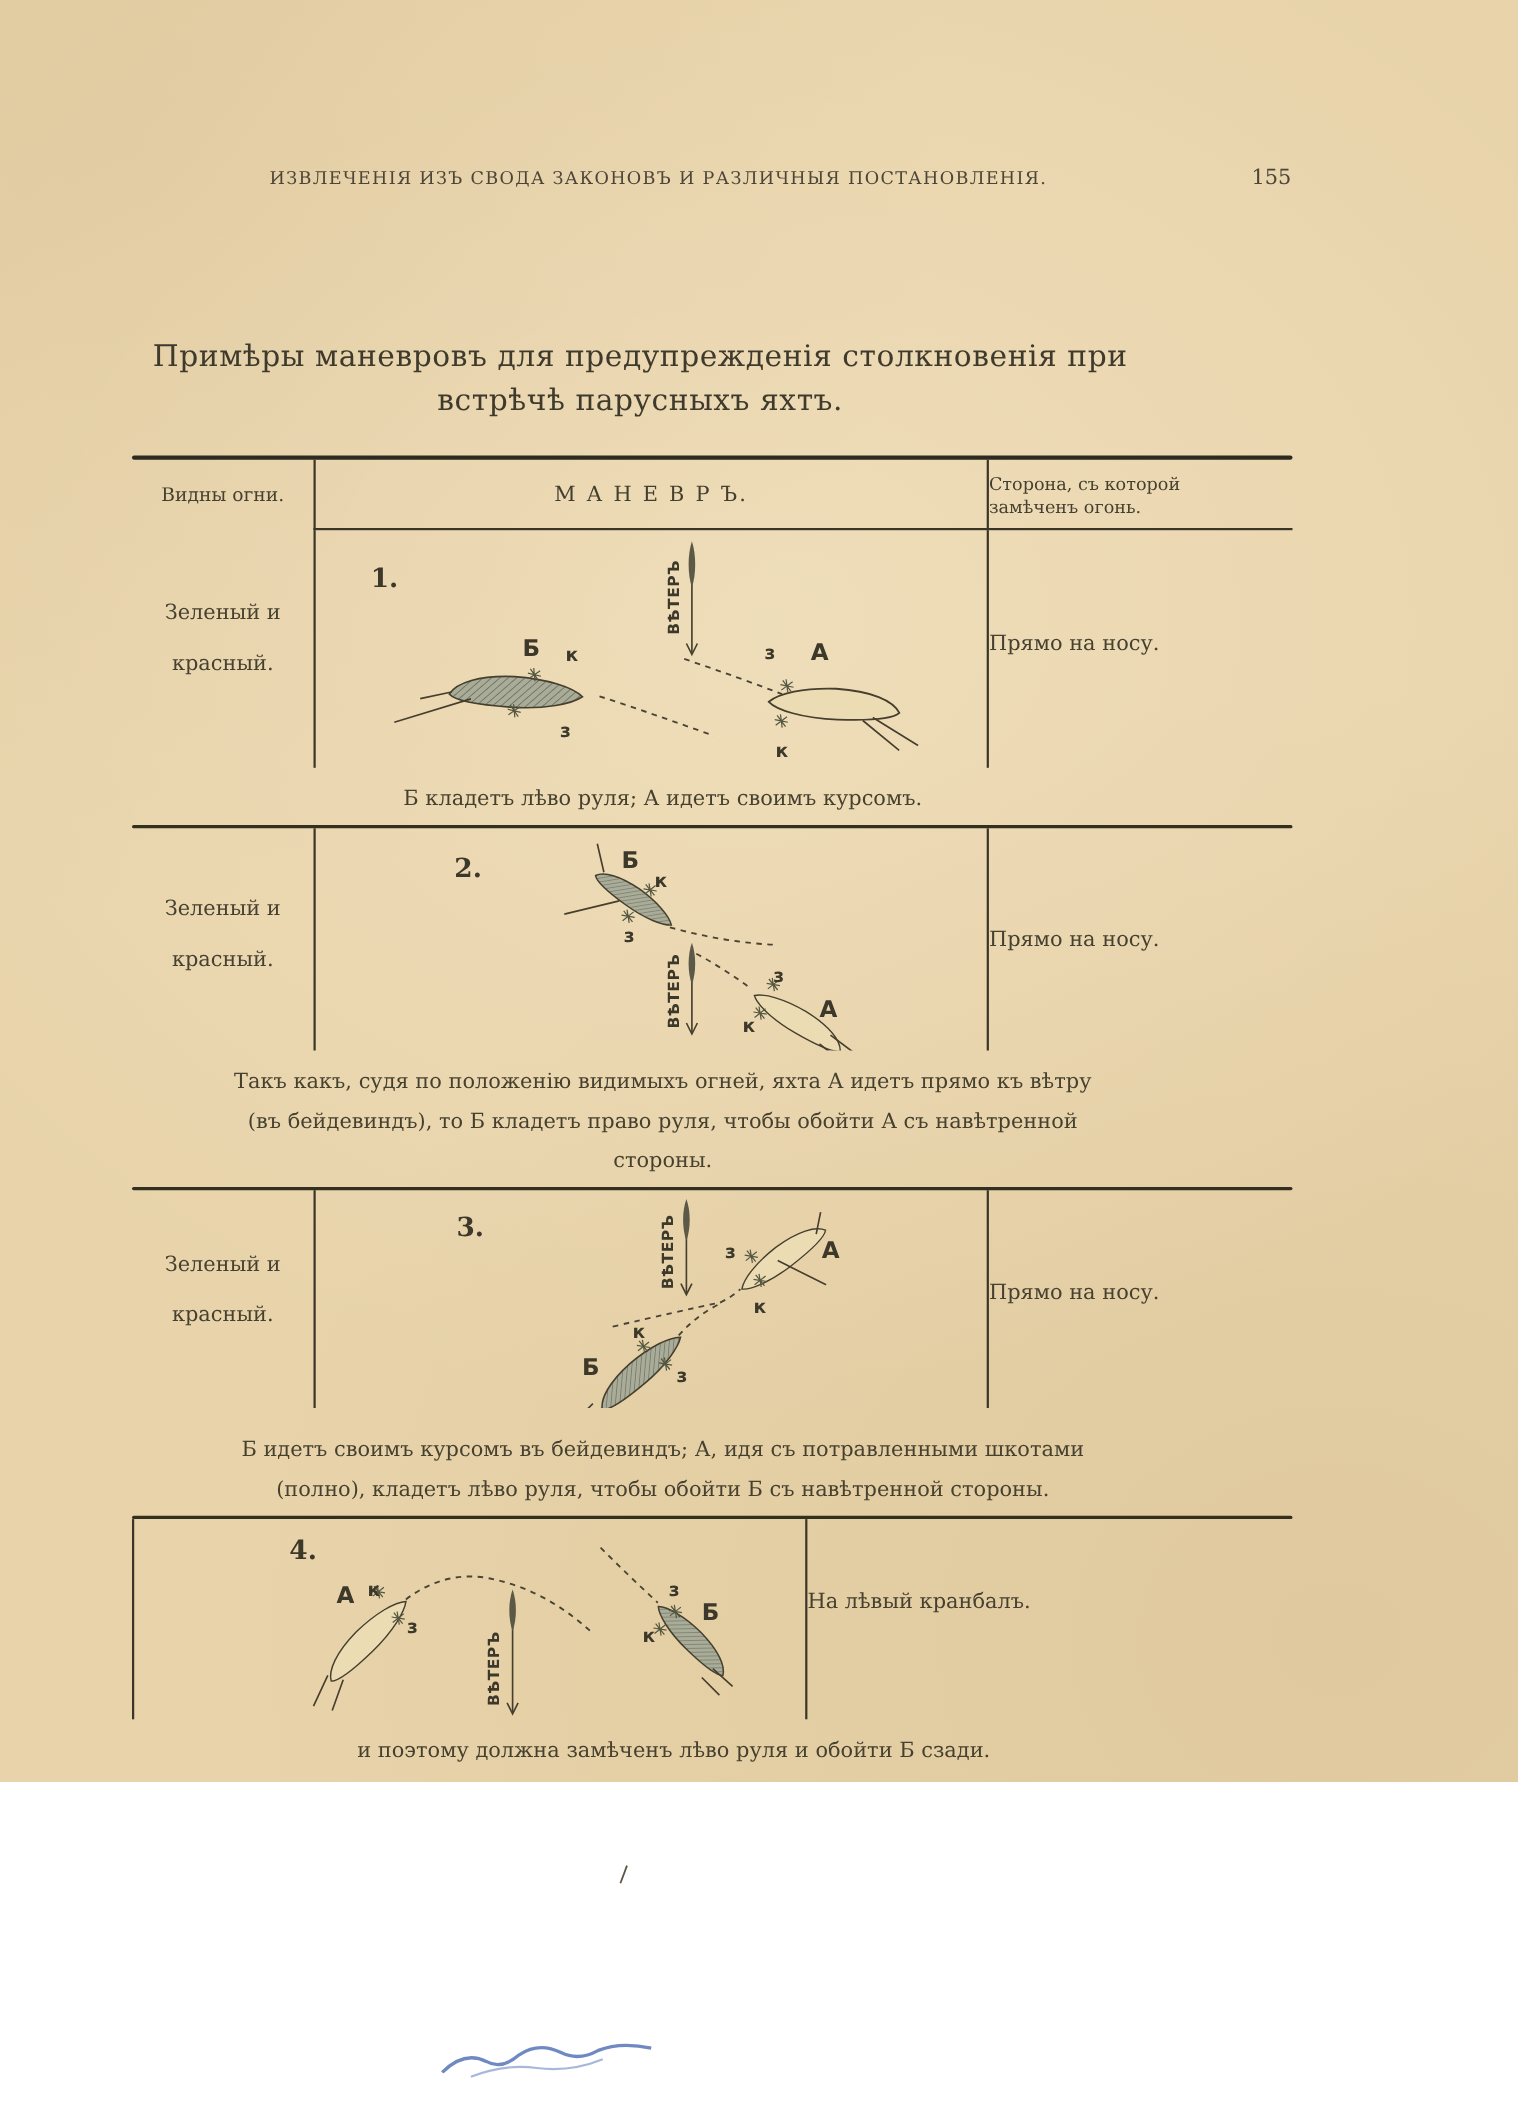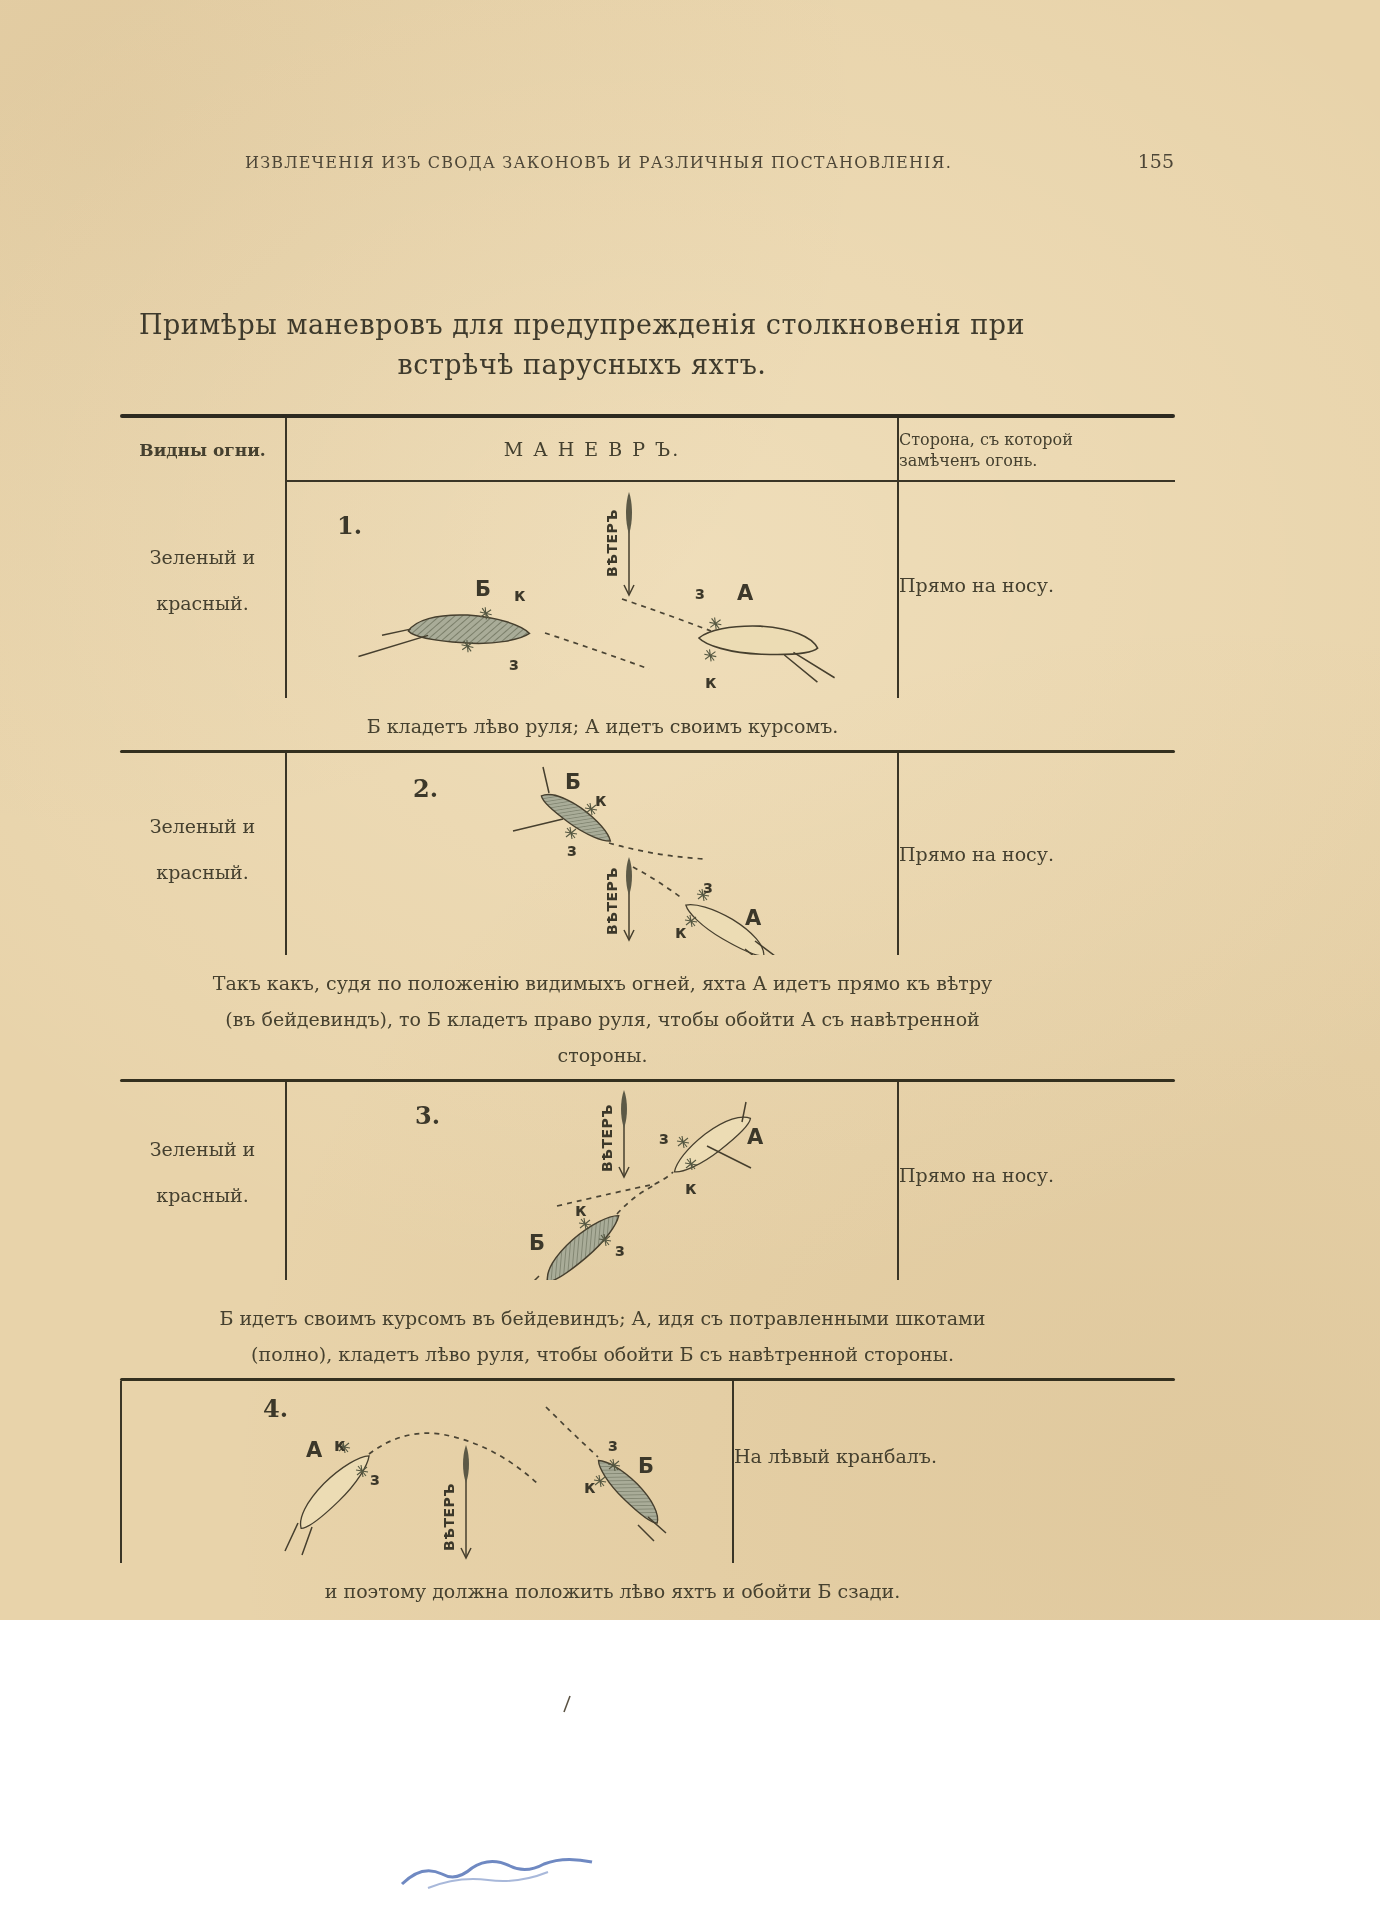--- a/index.html
+++ b/index.html
@@ -29,21 +29,21 @@
     letter-spacing:0.5px;color:#3e3a2c;line-height:40px;margin:12px;
   }
   .mtable{position:absolute;top:414px;left:120px;width:1055px;}
   .rule-heavy{height:4px;background:#2d2a20;border-radius:2px;}
   .rule{height:3px;background:#34301f;border-radius:2px;}
   .row3col{display:flex;width:100%;}
   .c1{width:165px;flex:0 0 165px;text-align:center;font-size:19px;color:#45402f;}
   .c2{width:610px;flex:0 0 610px;border-left:2px solid #3a3526;border-right:2px solid #3a3526;position:relative;}
   .c3{width:272px;flex:1;text-align:left;font-size:19px;color:#45402f;}
   .thead{height:64px;position:relative;}
-  .thead .c1{padding-top:22px;font-size:17px;font-weight:bold;}
+  .thead .c1{padding-top:22px;font-size:17px;}
   .thead .c2{padding-top:20px;text-align:center;font-size:19px;letter-spacing:2px;}
   .thead .c3{padding-top:11px;font-size:16px;line-height:21px;}
   .thead-underline{position:absolute;left:165px;right:0;bottom:0;height:2px;background:#3a3526;}
   .trow .c1 .l1{padding-top:0;}
   .trow .c1 .l2{padding-top:24px;}
   .caption{
     width:100%;box-sizing:border-box;padding:10px 100px 6px 10px;
     text-align:center;font-size:19px;line-height:36px;color:#46412f;
   }
   svg text{fill:#3c382a;}
@@ -281,21 +281,21 @@
           <path class="burst" transform="translate(492,84)" d="M-6,-1 L6,1 M-1,-6 L1,6 M-5,4 L5,-4 M4,5 L-4,-5"></path>
           <path class="burst" transform="translate(478,100)" d="M-6,-1 L6,1 M-1,-6 L1,6 M-5,4 L5,-4 M4,5 L-4,-5"></path>
           <text class="lbl" x="486" y="70">з</text>
           <text class="lbl-big" x="516" y="92">Б</text>
           <text class="lbl" x="462" y="112">к</text>
         </svg>
       </div>
       <div class="c3" style="padding-top:64px">На лѣвый кранбалъ.</div>
     </div>
     <div class="caption" style="padding-left:0;padding-right:70px">
-      <div>и поэтому должна положить лѣво яхтъ и обойти Б сзади.</div>
+      <div>и поэтому должна замѣченъ лѣво руля и обойти Б сзади.</div>
     </div>
   </div>
 
   <svg style="position:absolute;left:556px;top:1692px" width="24" height="24" viewBox="0 0 24 24">
     <path d="M14,4 L8,20" stroke="#5a5243" stroke-width="1.6" fill="none"></path>
   </svg>
 
   <svg style="position:absolute;left:398px;top:1850px" width="200" height="46" viewBox="0 0 200 46">
     <path d="M4,34 Q24,14 44,24 Q58,32 74,18 Q92,6 112,16 Q128,24 146,14 Q166,6 194,12" stroke="#3f62ae" stroke-width="3" fill="none" opacity="0.75"></path>
     <path d="M30,38 Q60,26 90,30 Q120,34 150,22" stroke="#3f62ae" stroke-width="2" fill="none" opacity="0.45"></path>

